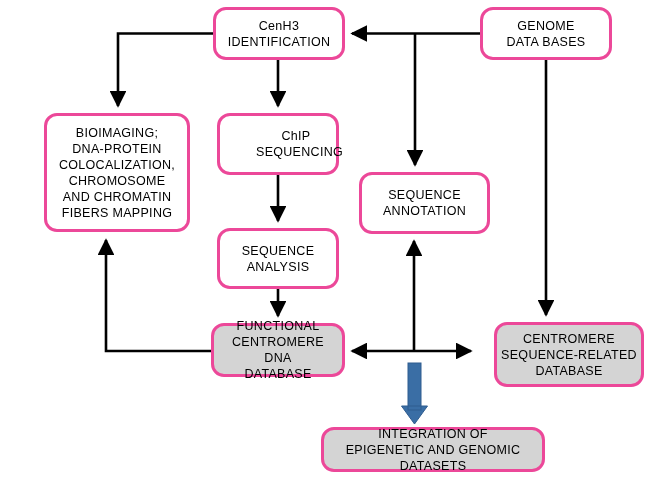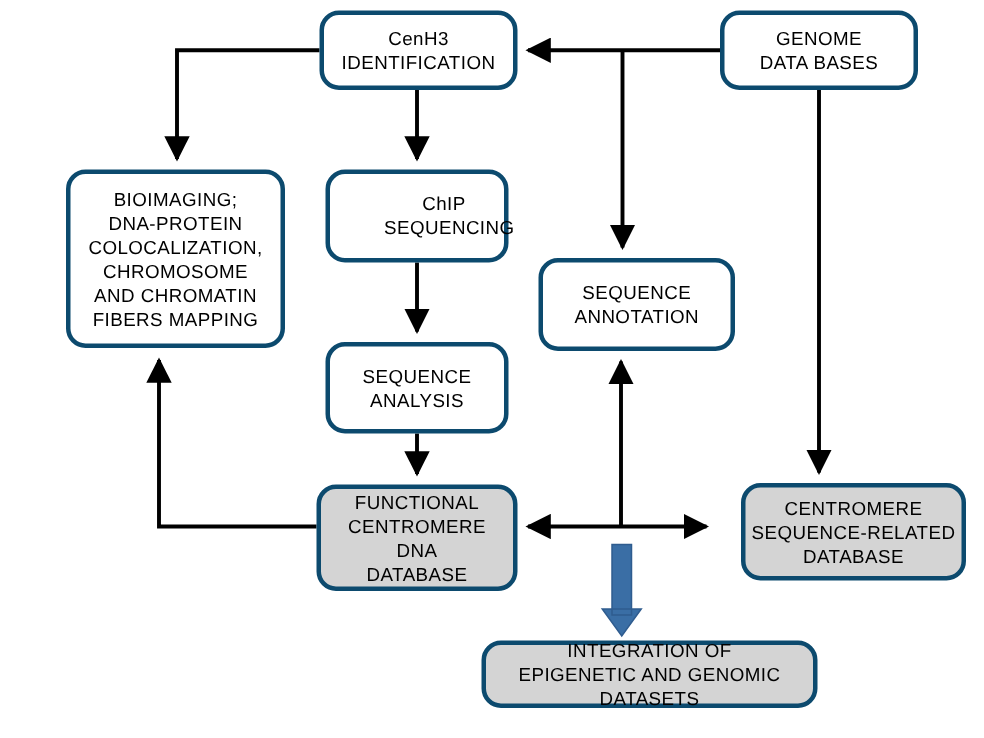--- a/index.html
+++ b/index.html
@@ -20,21 +20,21 @@
   #edges {
     position: absolute;
     left: 0;
     top: 0;
     width: 656px;
     height: 492px;
   }
   .node {
     position: absolute;
     box-sizing: border-box;
-    border: 3px solid #0c4a6e;
+    border: 3px solid #ec4899;
     border-radius: 13px;
     background: #ffffff;
     display: flex;
     align-items: center;
     justify-content: center;
     text-align: center;
     color: #000000;
     font-size: 12.5px;
     line-height: 16px;
     letter-spacing: 0.3px;
@@ -50,21 +50,21 @@
     padding: 0 4px;
     white-space: pre-line;
   }
   
   #node-cenh3      { left: 213px; top: 7px;   width: 132px; height: 53px; }
   #node-genome     { left: 480px; top: 7px;   width: 132px; height: 53px; }
   #node-bioimaging { left: 44px;  top: 113px; width: 146px; height: 119px; }
   #node-chip       { left: 217px; top: 113px; width: 122px; height: 62px; padding-left: 36px; }
   #node-seqannot   { left: 359px; top: 172px; width: 131px; height: 62px; }
   #node-seqanalysis{ left: 217px; top: 228px; width: 122px; height: 61px; }
-  #node-funcdb     { left: 211px; top: 323px; width: 134px; height: 71px; justify-content: center; }
+  #node-funcdb     { left: 211px; top: 323px; width: 134px; height: 54px; justify-content: center; }
   #node-centrodb   { left: 478px; top: 322px; width: 150px; height: 65px; margin-left: 16px; }
   #node-integration{ left: 321px; top: 427px; width: 224px; height: 45px; }
 </style>
 </head>
 <body>
 
 <div id="canvas">
 
   <svg id="edges" viewBox="0 0 656 492" width="656" height="492" xmlns="http://www.w3.org/2000/svg">
     <defs>

